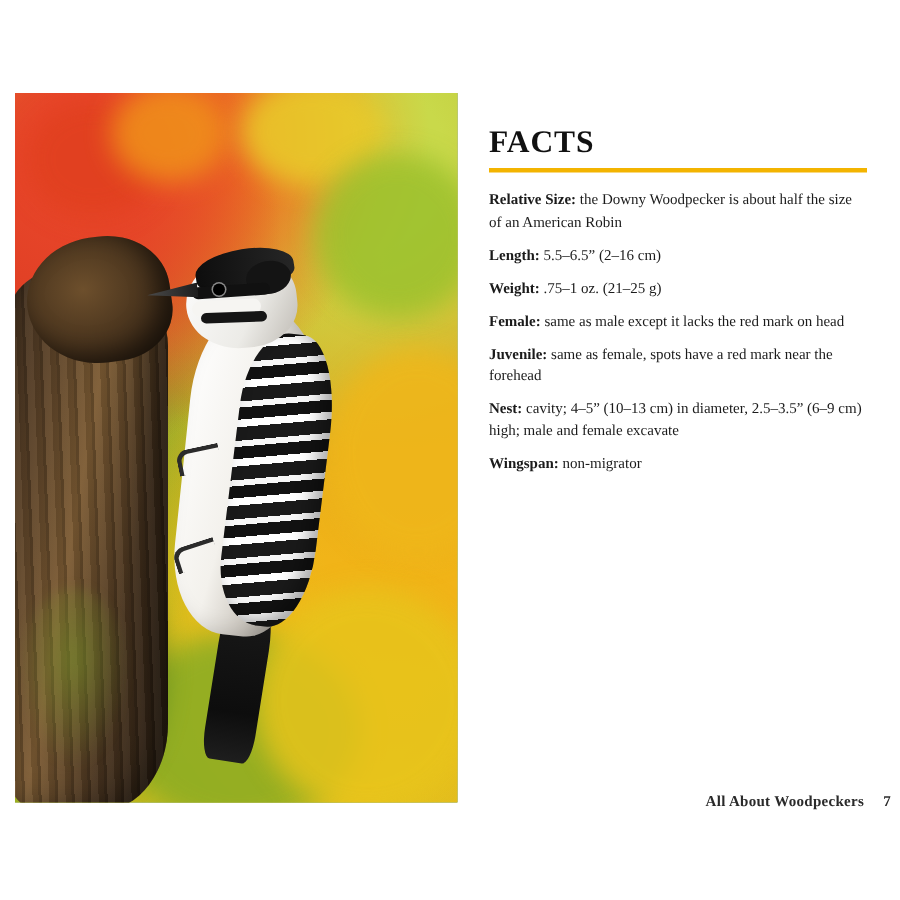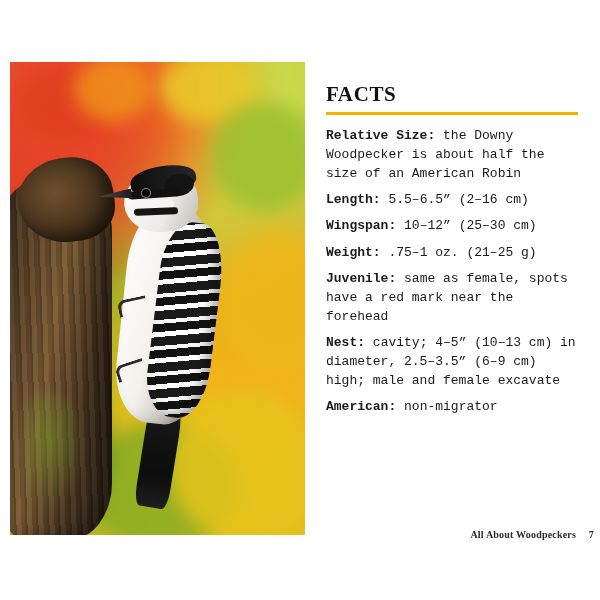--- a/index.html
+++ b/index.html
@@ -254,26 +254,25 @@
     height: 3px;
     background: #f3b400;
     width: 252px;
   }
   .facts ul {
     list-style: none;
     margin: 12px 0 0 0;
     padding: 0;
   }
   .facts li {
-    font-size: 13px;
+    font-size: 10px;
     line-height: 1.45;
     color: #1b1b1b;
     margin-bottom: 7.5px;
     padding-left: 0;
-    font-family: Liberation Mono, monospace;
   }
   .facts li b {
     font-weight: bold;
   }
   .footer {
     position: absolute;
     right: 6px;
     bottom: 60px;
     font-size: 10px;
     font-weight: bold;
@@ -323,25 +322,25 @@
       <div class="bill"></div>
     </div>
   </div>
 
   <div class="facts">
     <h1>FACTS</h1>
     <div class="rule"></div>
     <ul>
       <li><b>Relative Size:</b> <span>the Downy Woodpecker is about half the size of an American Robin</span></li>
       <li><b>Length:</b> <span>5.5–6.5” (2–16 cm)</span></li>
-      <li><b>Wingspan:</b> <span>10–12” (25–30 cm)</span></li>
       <li><b>Weight:</b> <span>.75–1 oz. (21–25 g)</span></li>
+      <li><b>Female:</b> <span>same as male except it lacks the red mark on head</span></li>
       <li><b>Juvenile:</b> <span>same as female, spots have a red mark near the forehead</span></li>
       <li><b>Nest:</b> <span>cavity; 4–5” (10–13 cm) in diameter, 2.5–3.5” (6–9 cm) high; male and female excavate</span></li>
-      <li><b>American:</b> <span>non-migrator</span></li>
+      <li><b>Wingspan:</b> <span>non-migrator</span></li>
     </ul>
   </div>
 
   <div class="footer">
     <span>All About Woodpeckers</span>
     <span class="pg">7</span>
   </div>
 
 </div>
 

